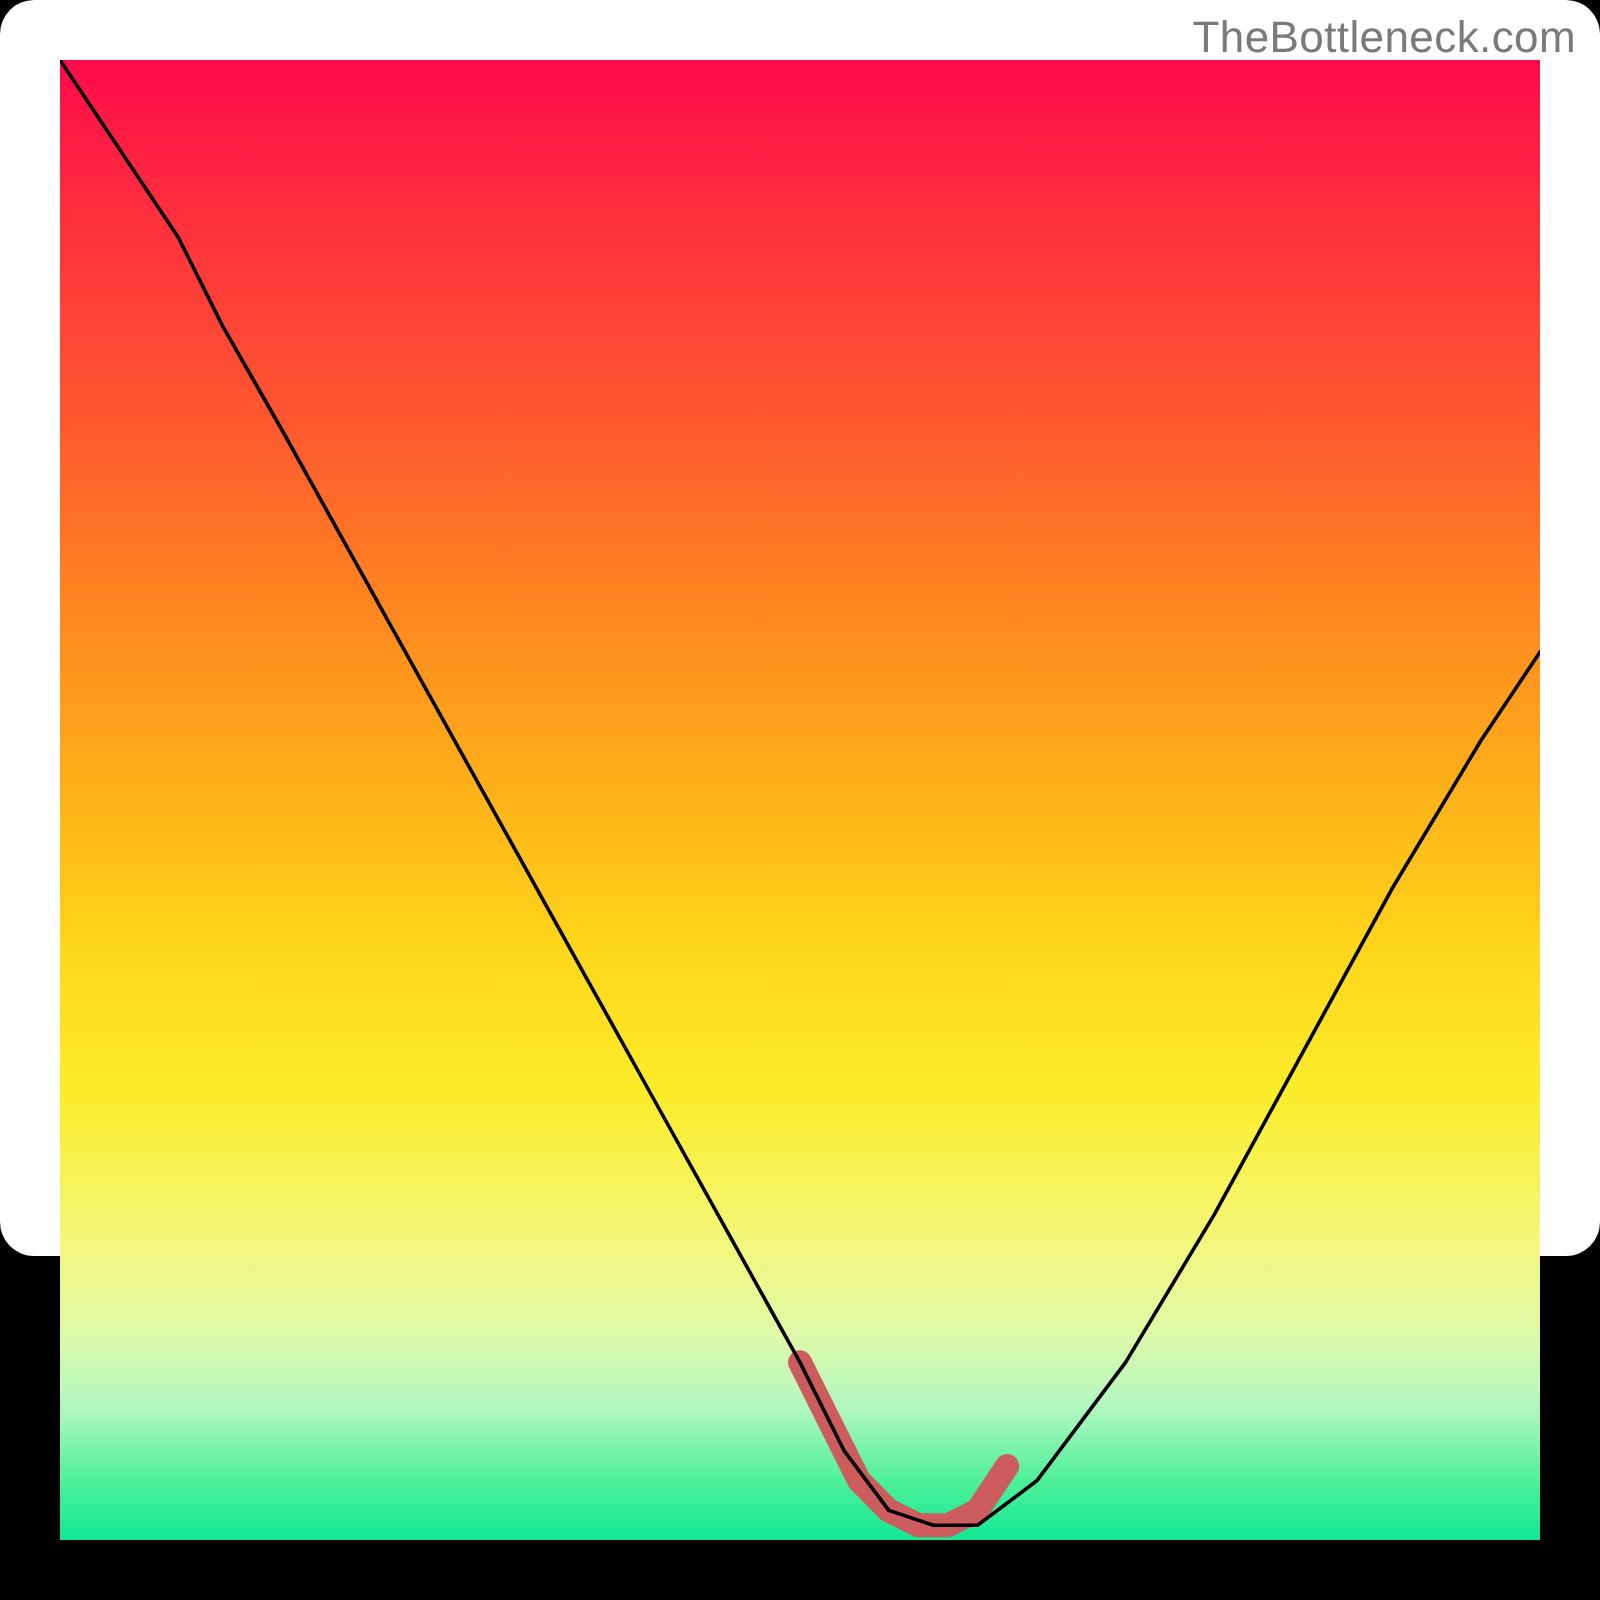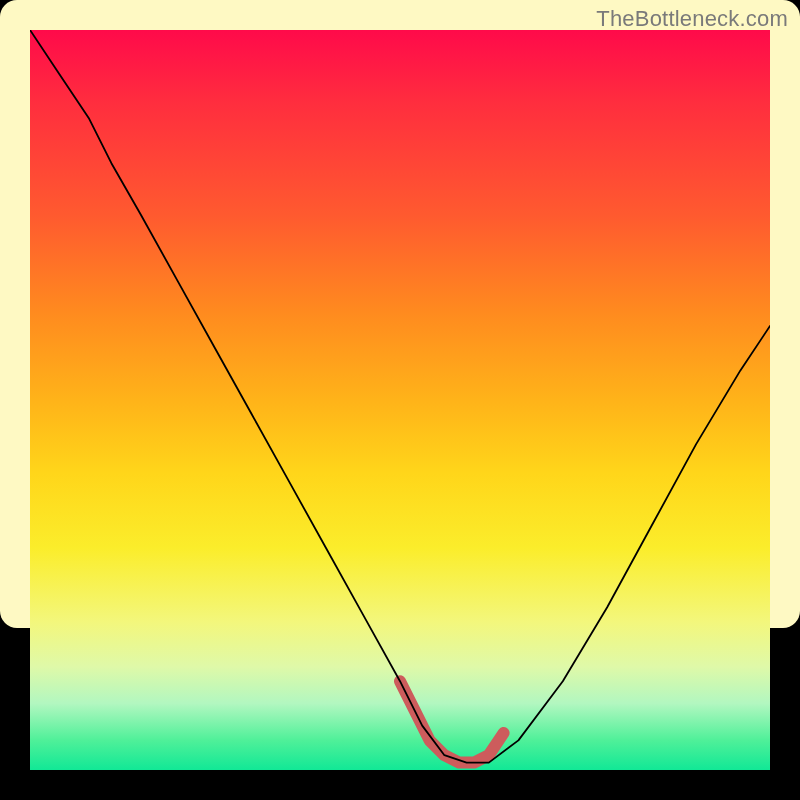--- a/index.html
+++ b/index.html
@@ -8,21 +8,21 @@
     width: 800px;
     height: 800px;
     overflow: hidden;
     background: #000;
     font-family: Arial, Helvetica, sans-serif;
   }
   .frame {
     position: relative;
     width: 800px;
     height: 628px;
-    background: #fef9c3;
+    background: #ffffff;
     border-radius: 17px;
   }
   .plot-area {
     position: absolute;
     left: 30px;
     top: 30px;
     width: 740px;
     height: 740px;
     overflow: hidden;
   }

